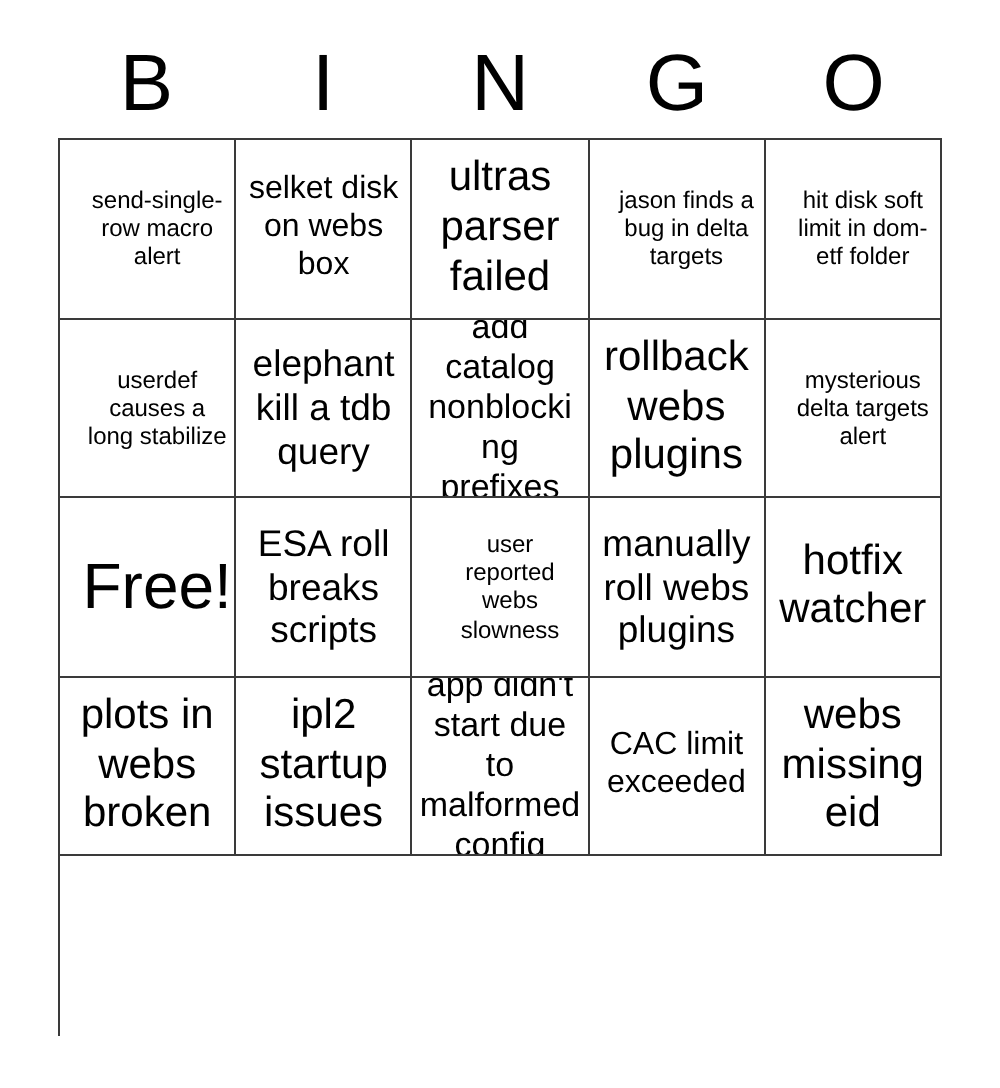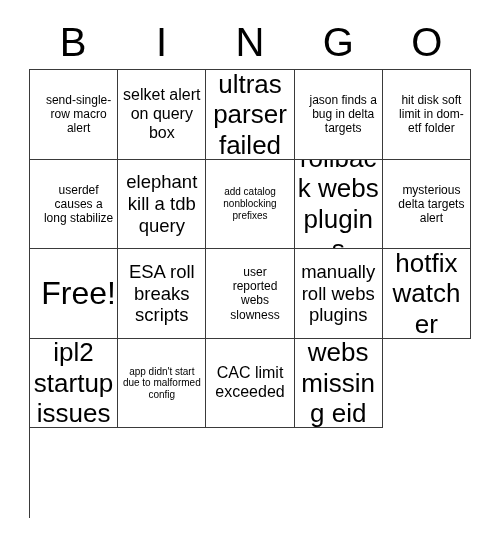--- a/index.html
+++ b/index.html
@@ -75,25 +75,25 @@
   .cell-text {
     display: block;
     width: 100%;
     line-height: 1.17;
     word-wrap: break-word;
     overflow-wrap: break-word;
     hyphens: none;
   }
 
   
-  .sz-xs .cell-text { font-size: 10px; }
+  .sz-xs .cell-text { font-size: 17px; }
   .sz-s  .cell-text { font-size: 12px; margin-left: 10px; }
   .sz-m  .cell-text { font-size: 16px; }
   .sz-l  .cell-text { font-size: 18.5px; }
-  .sz-xl .cell-text { font-size: 26px; }
+  .sz-xl .cell-text { font-size: 21px; }
   .sz-free .cell-text { font-size: 32px; line-height: 1.05; margin-left: 10px; }
 </style>
 </head>
 <body>
 
 <div id="bingo-card">
 
   <div id="bingo-header">
     <div class="header-letter">B</div>
     <div class="header-letter">I</div>
@@ -101,21 +101,21 @@
     <div class="header-letter">G</div>
     <div class="header-letter">O</div>
   </div>
 
   <div id="bingo-grid">
 
     <div class="bingo-cell sz-s">
         <span class="cell-text">send-single-row macro alert</span>
       </div>
     <div class="bingo-cell sz-m">
-        <span class="cell-text">selket alert on query box</span>
+        <span class="cell-text">selket disk on webs box</span>
       </div>
     <div class="bingo-cell sz-xl">
         <span class="cell-text">ultras parser failed</span>
       </div>
     <div class="bingo-cell sz-s">
         <span class="cell-text">jason finds a bug in delta targets</span>
       </div>
 
     <div class="bingo-cell sz-s">
         <span class="cell-text">hit disk soft limit in dom-etf folder</span>
@@ -146,20 +146,23 @@
         <span class="cell-text">user reported webs slowness</span>
       </div>
 
     <div class="bingo-cell sz-l">
         <span class="cell-text">manually roll webs plugins</span>
       </div>
     <div class="bingo-cell sz-xl">
         <span class="cell-text">hotfix watcher</span>
       </div>
     <div class="bingo-cell sz-xl">
+        <span class="cell-text">plots in webs broken</span>
+      </div>
+    <div class="bingo-cell sz-xl">
         <span class="cell-text">ipl2 startup issues</span>
       </div>
 
     <div class="bingo-cell sz-xs">
         <span class="cell-text">app didn't start due to malformed config</span>
       </div>
     <div class="bingo-cell sz-m">
         <span class="cell-text">CAC limit exceeded</span>
       </div>
     <div class="bingo-cell sz-xl">

